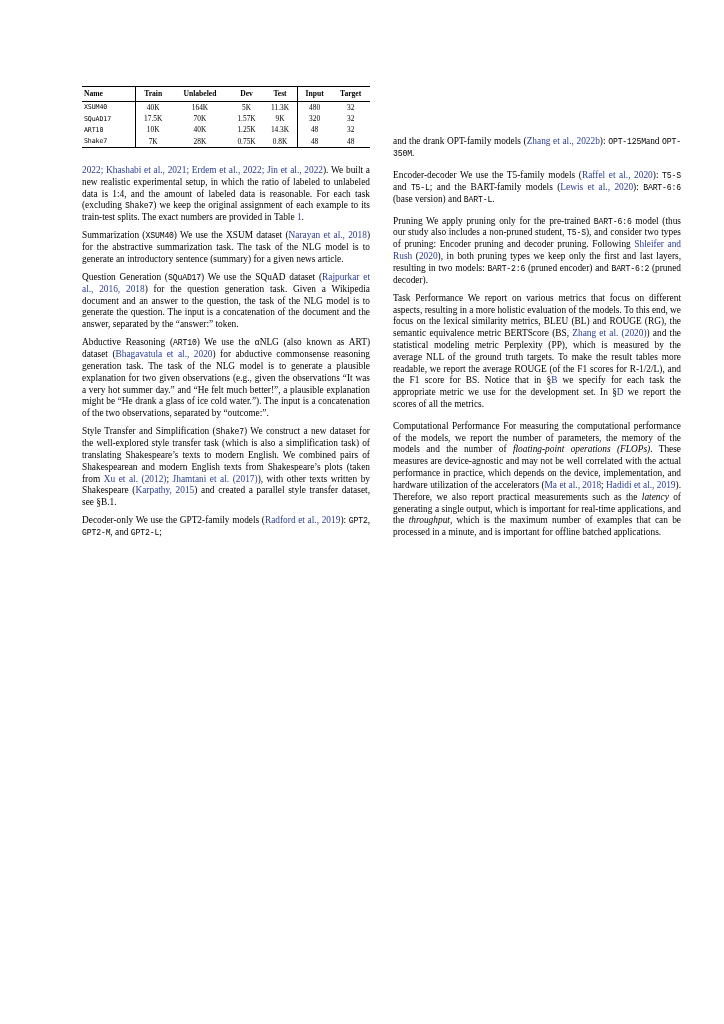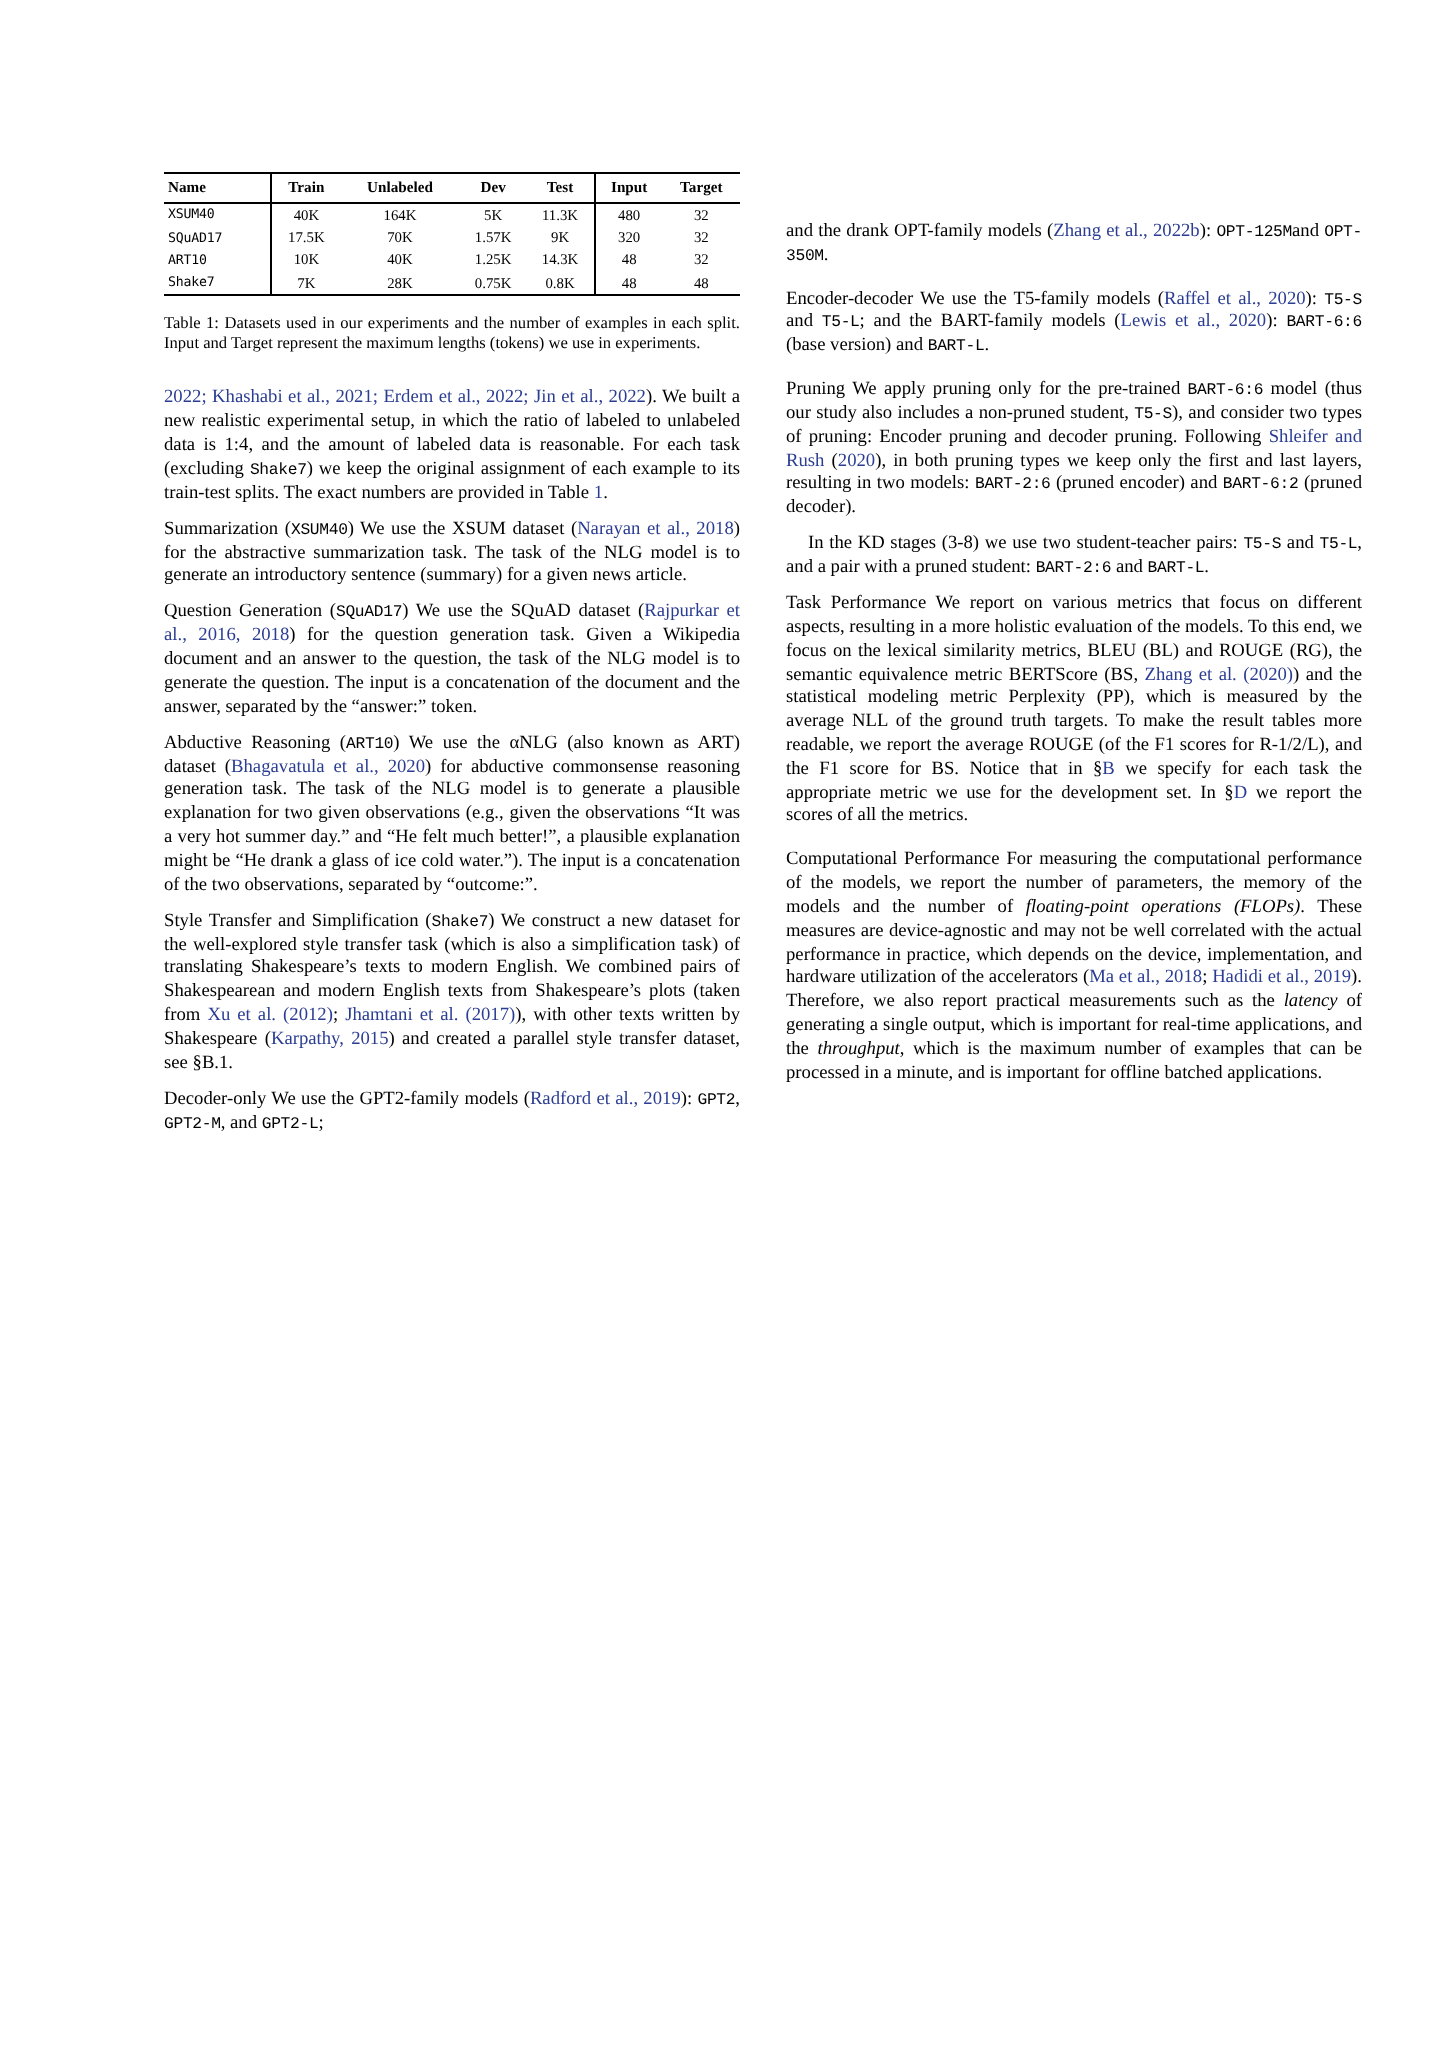--- a/index.html
+++ b/index.html
@@ -18,21 +18,21 @@
     position: relative;
     width: 724px;
     height: 1024px;
     background: #ffffff;
     box-sizing: border-box;
     padding: 86px 62px 40px 82px;
   }
   .columns {
     display: flex;
     gap: 23px;
-    align-items: center;
+    align-items: flex-end;
   }
   .col {
     width: 288px;
     flex: 0 0 288px;
   }
   
   .tbl-wrap {
     margin: 0 0 4px 0;
   }
   table.datasets {
@@ -158,21 +158,20 @@
               <td class="name vrule">Shake7</td>
               <td>7K</td>
               <td>28K</td>
               <td>0.75K</td>
               <td class="vrule">0.8K</td>
               <td>48</td>
               <td>48</td>
             </tr>
           </tbody>
         </table>
-        <div class="caption">Table 1: Datasets used in our experiments and the number of examples in each split. Input and Target represent the maximum lengths (tokens) we use in experiments.</div>
       </div>
 
       <p class="body" style="margin-top:17px"><span class="cite">2022; Khashabi et al., 2021; Erdem et al., 2022; Jin et al., 2022</span><span>). We built a new realistic experimental setup, in which the ratio of labeled to unlabeled data is 1:4, and the amount of labeled data is reasonable. For each task (excluding </span><span class="mono">Shake7</span><span>) we keep the original assignment of each example to its train-test splits. The exact numbers are provided in Table </span><span class="cite">1</span><span>.</span></p>
 
       <p class="body"><span class="run-in">Summarization</span><span> (</span><span class="mono">XSUM40</span><span>) We use the XSUM dataset (</span><span class="cite">Narayan et al., 2018</span><span>) for the abstractive summarization task. The task of the NLG model is to generate an introductory sentence (summary) for a given news article.</span></p>
 
       <p class="body"><span class="run-in">Question Generation</span><span> (</span><span class="mono">SQuAD17</span><span>) We use the SQuAD dataset (</span><span class="cite">Rajpurkar et al., 2016, 2018</span><span>) for the question generation task. Given a Wikipedia document and an answer to the question, the task of the NLG model is to generate the question. The input is a concatenation of the document and the answer, separated by the “answer:” token.</span></p>
 
       <p class="body"><span class="run-in">Abductive Reasoning</span><span> (</span><span class="mono">ART10</span><span>) We use the αNLG (also known as ART) dataset (</span><span class="cite">Bhagavatula et al., 2020</span><span>) for abductive commonsense reasoning generation task. The task of the NLG model is to generate a plausible explanation for two given observations (e.g., given the observations “It was a very hot summer day.” and “He felt much better!”, a plausible explanation might be “He drank a glass of ice cold water.”). The input is a concatenation of the two observations, separated by “outcome:”.</span></p>
 
@@ -184,21 +183,20 @@
     </div>
 
     <div class="col">
 
       <p class="body topline"><span>and the drank OPT-family models (</span><span class="cite">Zhang et al., 2022b</span><span>): </span><span class="mono">OPT-125M</span><span>and </span><span class="mono">OPT-350M</span><span>.</span></p>
 
       <p class="body" style="margin-top:10px"><span class="run-in">Encoder-decoder</span><span> We use the T5-family models (</span><span class="cite">Raffel et al., 2020</span><span>): </span><span class="mono">T5-S</span><span> and </span><span class="mono">T5-L</span><span>; and the BART-family models (</span><span class="cite">Lewis et al., 2020</span><span>): </span><span class="mono">BART-6:6</span><span> (base version) and </span><span class="mono">BART-L</span><span>.</span></p>
 
       <p class="body" style="margin-top:10px"><span class="run-in">Pruning</span><span> We apply pruning only for the pre-trained </span><span class="mono">BART-6:6</span><span> model (thus our study also includes a non-pruned student, </span><span class="mono">T5-S</span><span>), and consider two types of pruning: Encoder pruning and decoder pruning. Following </span><span class="cite">Shleifer and Rush</span><span> (</span><span class="cite">2020</span><span>), in both pruning types we keep only the first and last layers, resulting in two models: </span><span class="mono">BART-2:6</span><span> (pruned encoder) and </span><span class="mono">BART-6:2</span><span> (pruned decoder).</span></p>
 
-      <p class="body indent"><span>In the KD stages (3-8) we use two student-teacher pairs: </span><span class="mono">T5-S</span><span> and </span><span class="mono">T5-L</span><span>, and a pair with a pruned student: </span><span class="mono">BART-2:6</span><span> and </span><span class="mono">BART-L</span><span>.</span></p>
 
 
       <p class="body"><span class="run-in">Task Performance</span><span> We report on various metrics that focus on different aspects, resulting in a more holistic evaluation of the models. To this end, we focus on the lexical similarity metrics, BLEU (BL) and ROUGE (RG), the semantic equivalence metric BERTScore (BS, </span><span class="cite">Zhang et al. (2020)</span><span>) and the statistical modeling metric Perplexity (PP), which is measured by the average NLL of the ground truth targets. To make the result tables more readable, we report the average ROUGE (of the F1 scores for R-1/2/L), and the F1 score for BS. Notice that in §</span><span class="cite">B</span><span> we specify for each task the appropriate metric we use for the development set. In §</span><span class="cite">D</span><span> we report the scores of all the metrics.</span></p>
 
       <p class="body" style="margin-top:10px"><span class="run-in">Computational Performance</span><span> For measuring the computational performance of the models, we report the number of parameters, the memory of the models and the number of </span><span class="ital">floating-point operations (FLOPs)</span><span>. These measures are device-agnostic and may not be well correlated with the actual performance in practice, which depends on the device, implementation, and hardware utilization of the accelerators (</span><span class="cite">Ma et al., 2018</span><span>; </span><span class="cite">Hadidi et al., 2019</span><span>). Therefore, we also report practical measurements such as the </span><span class="ital">latency</span><span> of generating a single output, which is important for real-time applications, and the </span><span class="ital">throughput</span><span>, which is the maximum number of examples that can be processed in a minute, and is important for offline batched applications.</span></p>
 
     </div>
   </div>
 </div>
 

